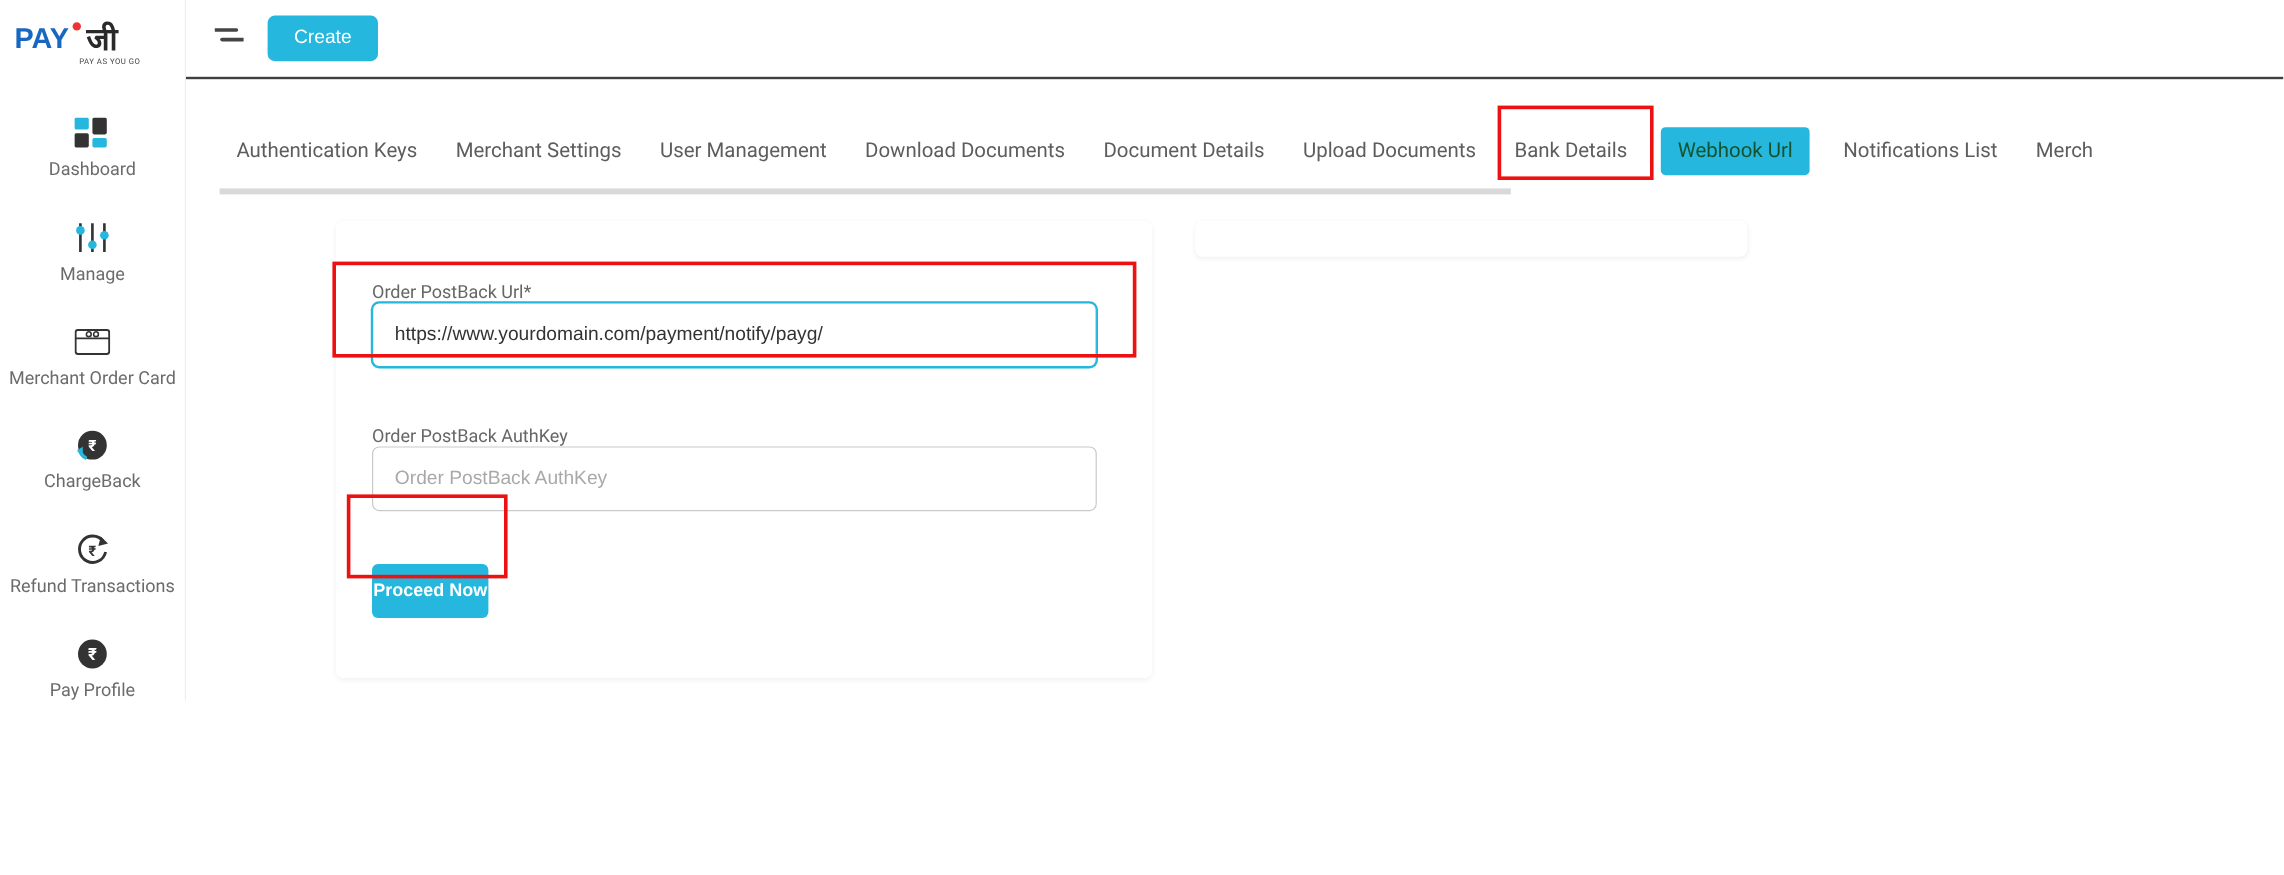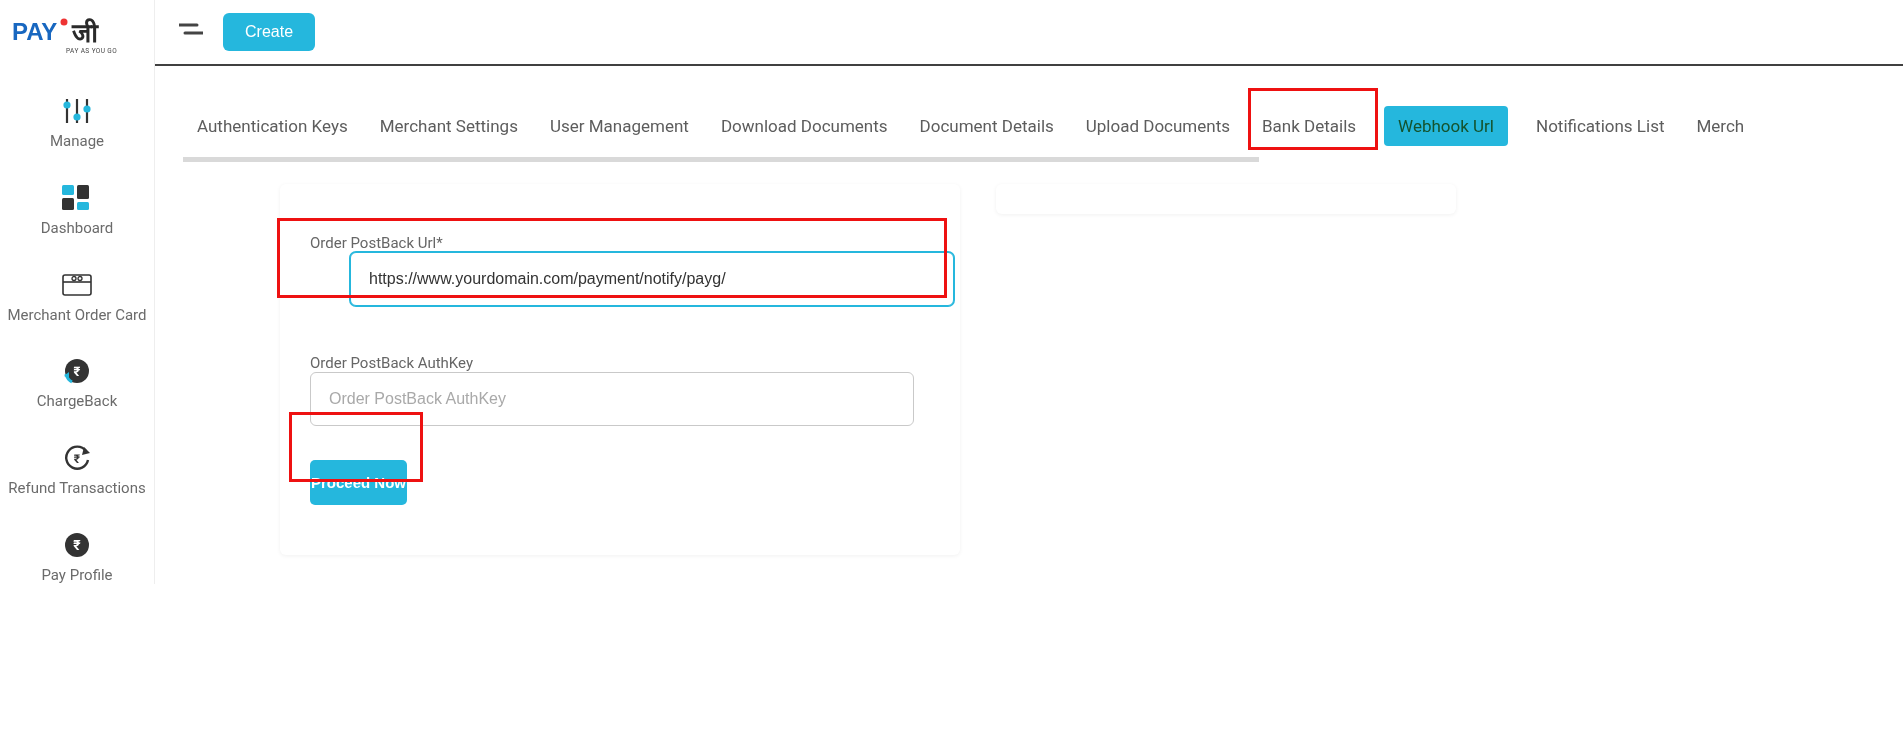--- a/index.html
+++ b/index.html
@@ -125,21 +125,20 @@
     border: 1px solid #c9c9c9;
     border-radius: 6px;
     padding: 0 18px;
     font-size: 16px;
     color: #333;
     outline: none;
   }
   .field-input.focused {
     border-color: #25b7dd;
     box-shadow: 0 0 0 1px #25b7dd;
-    margin-left: 40px;
   }
   .field-input::placeholder { color: #a9a9a9; }
   .proceed-btn {
     background: #25b7dd;
     color: #fff;
     border: none;
     border-radius: 5px;
     padding: 14px 1px;
     font-size: 15px;
     font-weight: 600;
@@ -156,42 +155,42 @@
       <svg width="130" height="40" viewBox="0 0 130 40">
         <text x="0" y="24" font-family="Arial Black, Arial" font-size="24" font-weight="900" fill="#1867c0">PAY</text>
         <text x="60" y="26" font-family="serif" font-size="26" font-weight="700" fill="#2a2a2a">जी</text>
         <circle cx="52" cy="6" r="3.5" fill="#e33"></circle>
         <text x="54" y="37" font-size="6.5" fill="#444" letter-spacing="0.4">PAY AS YOU GO</text>
       </svg>
     </div>
 
     <div class="nav-item">
       <div class="icon-slot">
+        <svg width="30" height="26" viewBox="0 0 30 26">
+          <rect x="0" y="0" width="12" height="10" rx="1.5" fill="#25b7dd"></rect>
+          <rect x="15" y="0" width="12" height="14" rx="1.5" fill="#333"></rect>
+          <rect x="0" y="13" width="12" height="12" rx="1.5" fill="#333"></rect>
+          <rect x="15" y="17" width="12" height="8" rx="1.5" fill="#25b7dd"></rect>
+        </svg>
+      </div>
+      <div class="label">Dashboard</div>
+    </div>
+
+    <div class="nav-item">
+      <div class="icon-slot">
         <svg width="30" height="28" viewBox="0 0 30 28">
           <line x1="5" y1="2" x2="5" y2="26" stroke="#333" stroke-width="2.2"></line>
           <line x1="15" y1="2" x2="15" y2="26" stroke="#333" stroke-width="2.2"></line>
           <line x1="25" y1="2" x2="25" y2="26" stroke="#333" stroke-width="2.2"></line>
           <circle cx="5" cy="8" r="3.6" fill="#25b7dd"></circle>
           <circle cx="15" cy="20" r="3.6" fill="#25b7dd"></circle>
           <circle cx="25" cy="12" r="3.6" fill="#25b7dd"></circle>
         </svg>
       </div>
       <div class="label">Manage</div>
-    </div>
-
-    <div class="nav-item">
-      <div class="icon-slot">
-        <svg width="30" height="26" viewBox="0 0 30 26">
-          <rect x="0" y="0" width="12" height="10" rx="1.5" fill="#25b7dd"></rect>
-          <rect x="15" y="0" width="12" height="14" rx="1.5" fill="#333"></rect>
-          <rect x="0" y="13" width="12" height="12" rx="1.5" fill="#333"></rect>
-          <rect x="15" y="17" width="12" height="8" rx="1.5" fill="#25b7dd"></rect>
-        </svg>
-      </div>
-      <div class="label">Dashboard</div>
     </div>
 
     <div class="nav-item">
       <div class="icon-slot">
         <svg width="30" height="22" viewBox="0 0 30 22">
           <rect x="1" y="1" width="28" height="20" rx="2" fill="none" stroke="#333" stroke-width="1.6"></rect>
           <line x1="1" y1="8" x2="29" y2="8" stroke="#333" stroke-width="1.6"></line>
           <circle cx="12" cy="4.5" r="2" fill="none" stroke="#333" stroke-width="1.3"></circle>
           <circle cx="18" cy="4.5" r="2" fill="none" stroke="#333" stroke-width="1.3"></circle>
         </svg>
@@ -267,21 +266,21 @@
       <div class="page-body">
         <div class="card left-card">
 
           <div class="field-group">
             <span class="legend">Order PostBack Url*</span>
             <input class="field-input focused" type="text" value="https://www.yourdomain.com/payment/notify/payg/" style="">
           </div>
           
           <div class="hl" style="left:-3px; top:34px; width:670px; height:80px;"></div>
 
-          <div class="field-group" style="margin-bottom:34px;">
+          <div class="field-group" style="margin-bottom:44px;">
             <span class="legend">Order PostBack AuthKey</span>
             <input class="field-input" type="text" placeholder="Order PostBack AuthKey" style="">
           </div>
 
           <button class="proceed-btn">Proceed Now</button>
           
           <div class="hl" style="left:9px; top:228px; width:134px; height:70px;"></div>
 
         </div>
 

